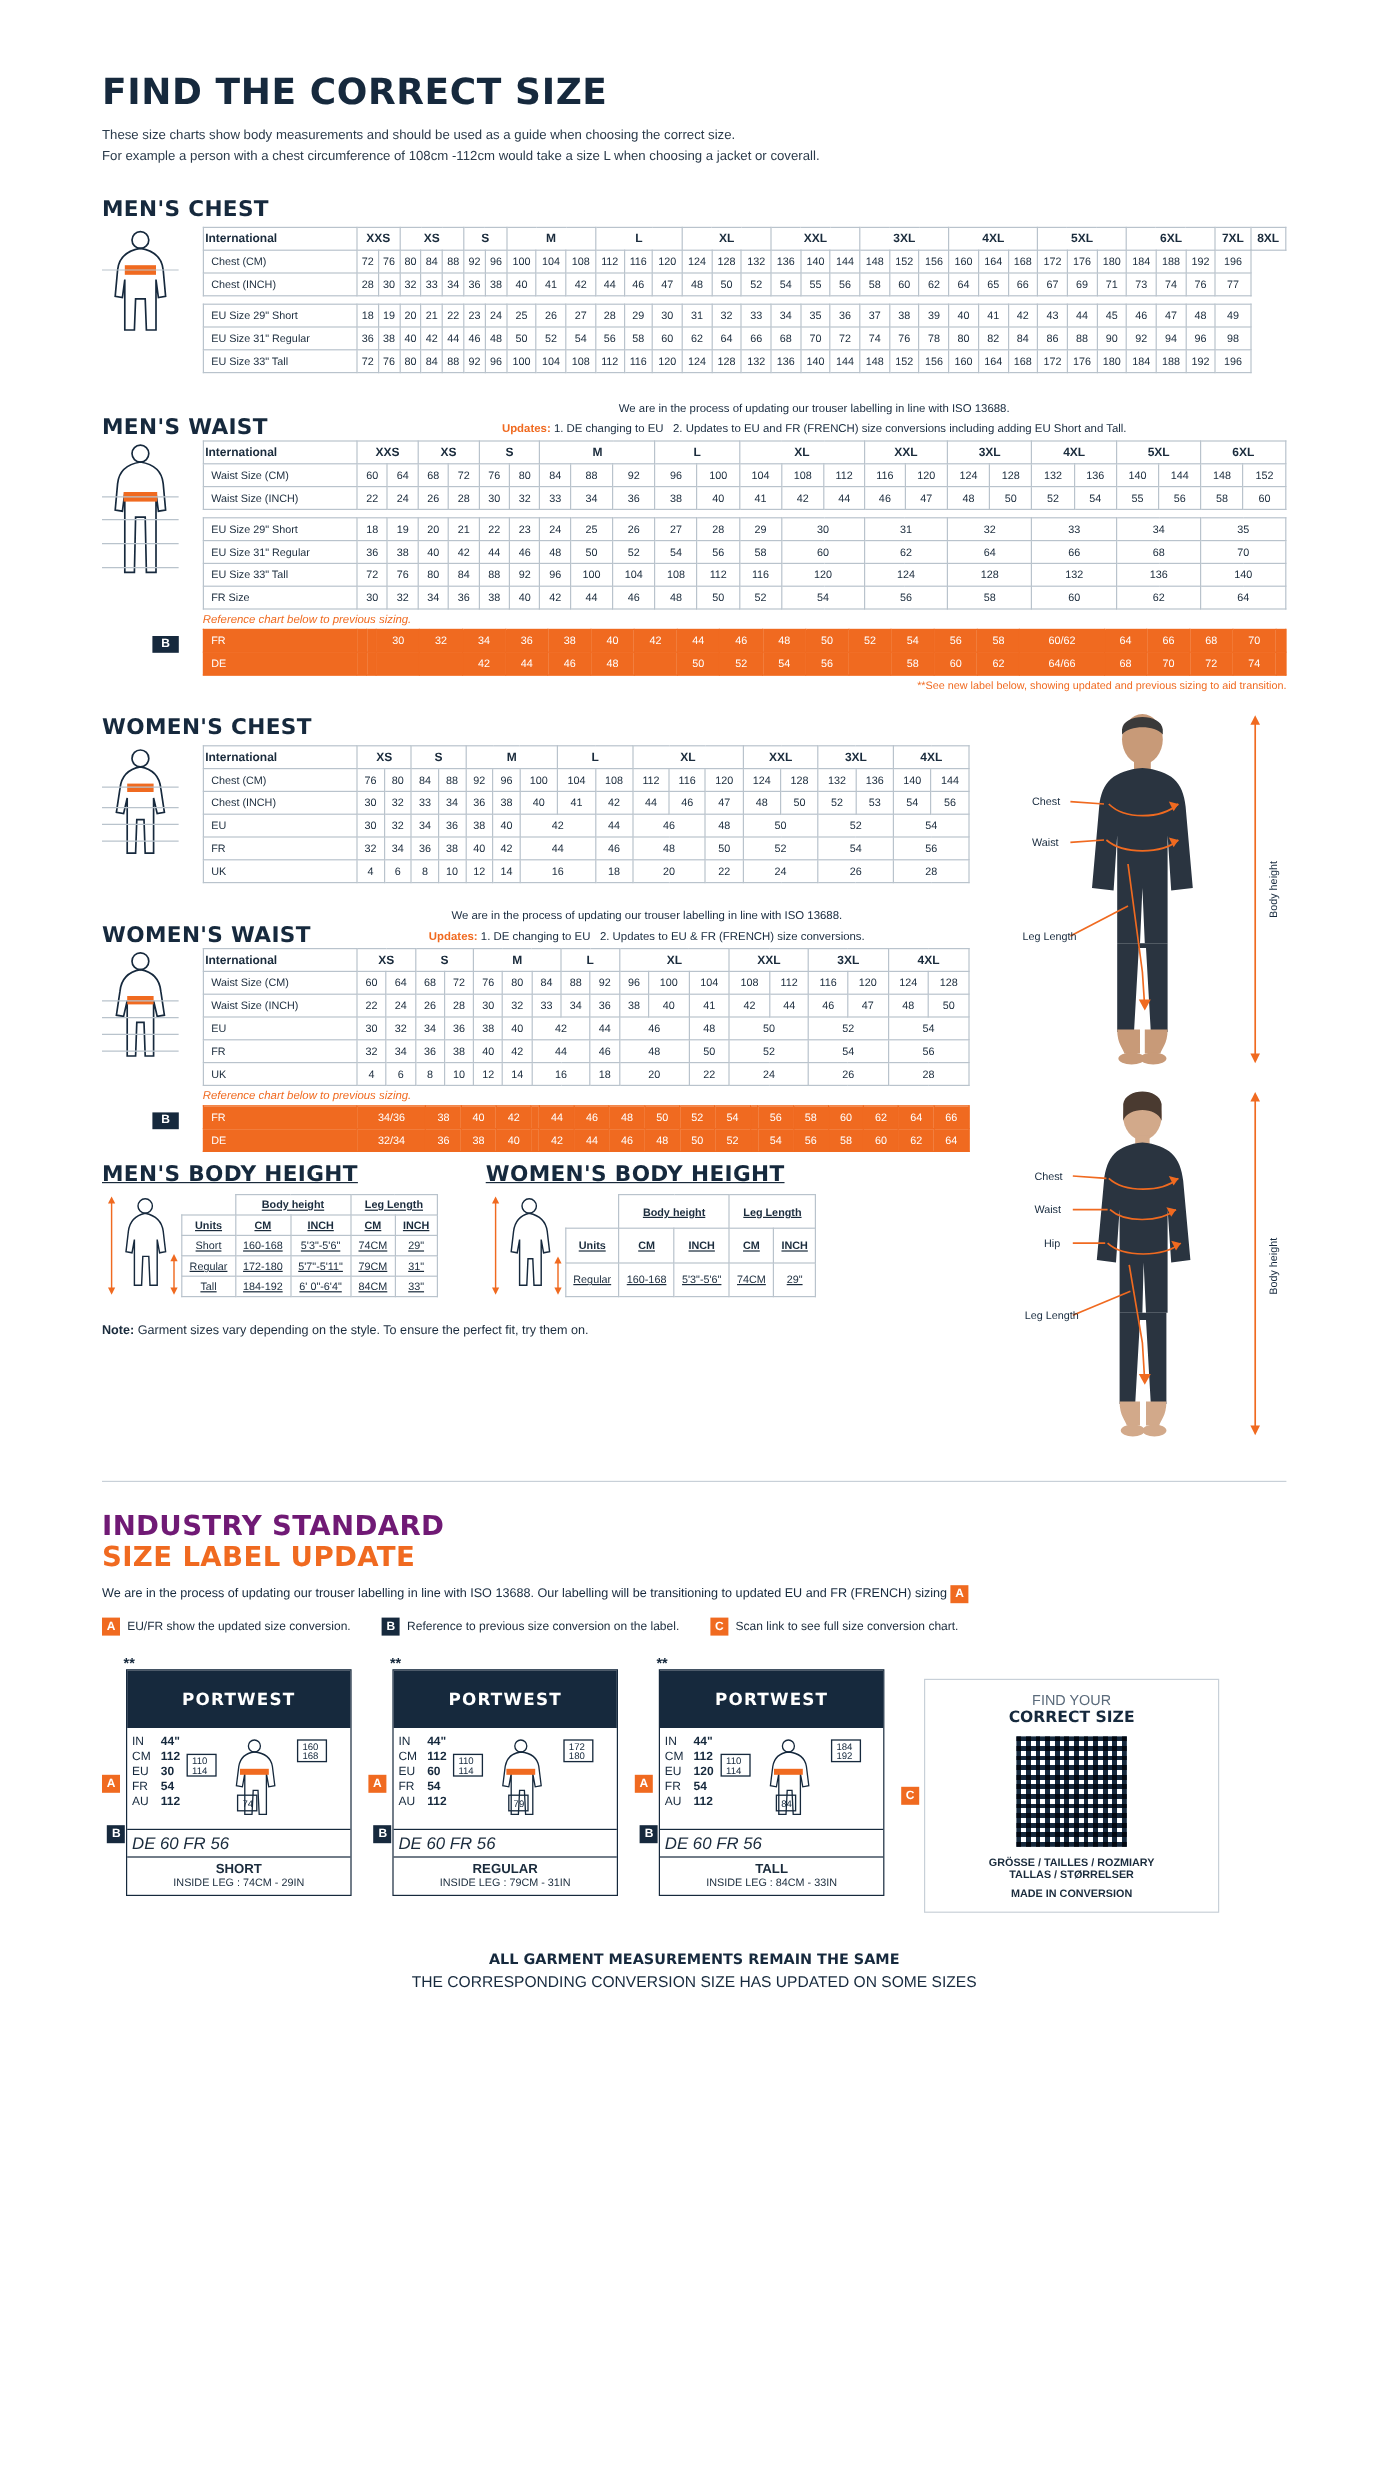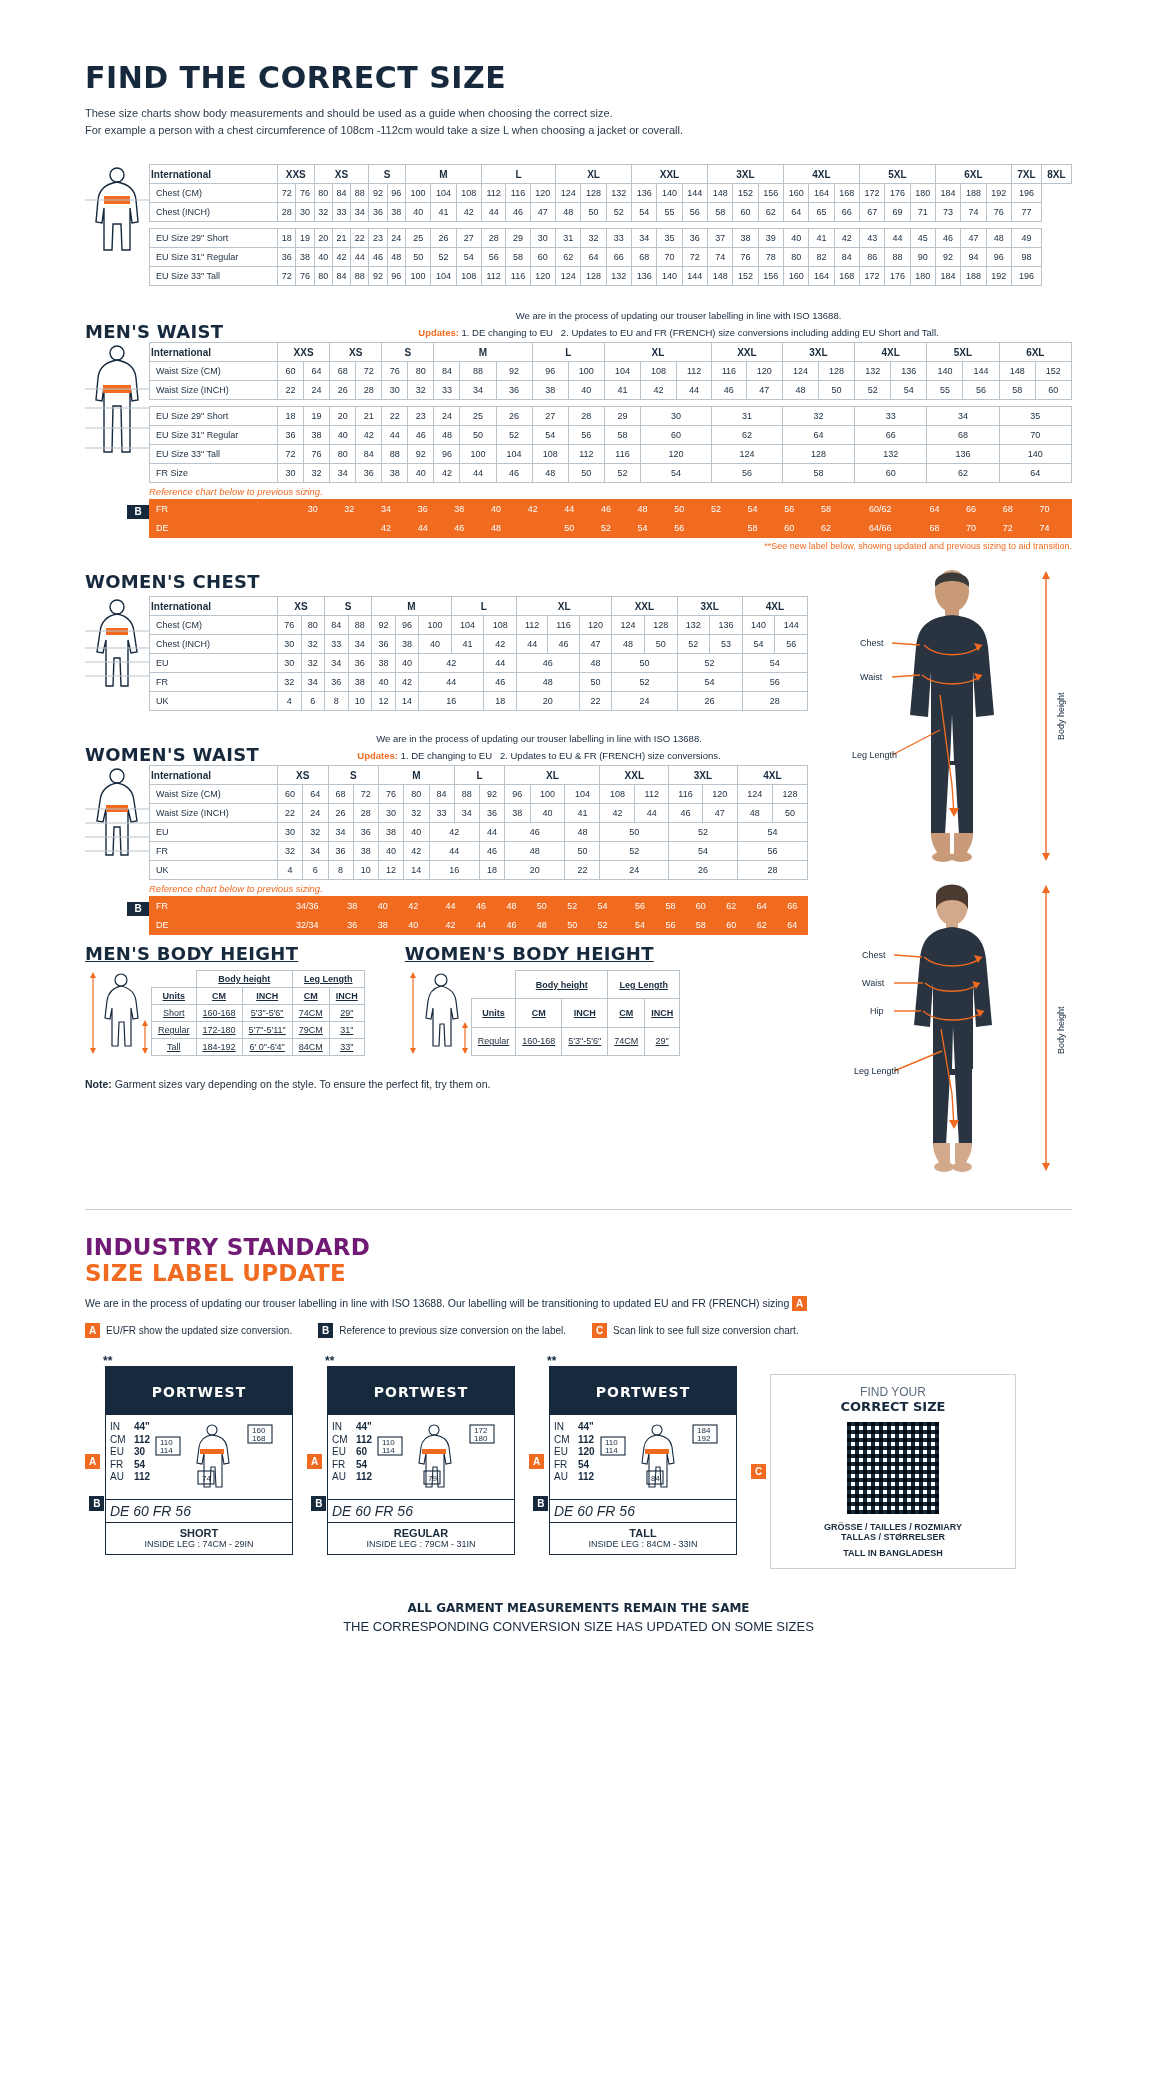--- a/index.html
+++ b/index.html
@@ -18,21 +18,21 @@
   .tbl tr.head th{font-weight:bold;}
   .spacer td{border:none;height:6px;padding:0;}
   .orangerow td{background:#f06a20;color:#ffffff;border:1px solid #f06a20;font-weight:normal;}
   .orangerow td.lbl{background:#f06a20;color:#ffffff;text-align:left;padding-left:6px;}
   .note-orange{color:#f06a20;font-size:9.5px;font-style:italic;margin:3px 0 2px 0;}
   .updates{font-size:9.5px;color:#16293d;text-align:center;margin:6px 0 4px 0;}
   .updates b{color:#f06a20;}
   .seetag{color:#f06a20;font-size:9px;text-align:right;margin-top:3px;}
   .row{display:flex;align-items:flex-start;}
   .figcol{width:64px;flex:0 0 64px;}
-  .tblcol{flex:1;}
+  .tblcol{flex:1;margin-left:20px;}
   .bbadge{display:inline-block;background:#16293d;color:#fff;font-weight:bold;font-size:10px;width:22px;height:14px;line-height:14px;text-align:center;}
   .abadge{display:inline-block;background:#f06a20;color:#fff;font-weight:bold;font-size:10px;width:15px;height:15px;line-height:15px;text-align:center;}
   .cbadge{display:inline-block;background:#f06a20;color:#fff;font-weight:bold;font-size:10px;width:15px;height:15px;line-height:15px;text-align:center;}
   .note{font-size:10.5px;margin-top:22px;color:#1a2b3c;}
   .note b{font-weight:bold;}
   hr.div{border:none;border-top:1px solid #c8d0d8;margin:30px 0 24px 0;}
   h2.ind{font-family:"DejaVu Sans",sans-serif;font-weight:bold;font-size:23px;color:#701a75;margin:0;letter-spacing:.3px;}
   h2.slu{font-family:"DejaVu Sans",sans-serif;font-weight:bold;font-size:23px;color:#f06a20;margin:0 0 10px 0;letter-spacing:.3px;}
   .lead2{font-size:10.5px;color:#16293d;margin-bottom:12px;}
   .legend{display:flex;gap:26px;font-size:10px;align-items:center;margin-bottom:18px;}
@@ -73,20 +73,23 @@
 
 <div class="page">
 <div class="inner">
 
   <h1 class="title">FIND THE CORRECT SIZE</h1>
   <div class="intro">
     <div>These size charts show body measurements and should be used as a guide when choosing the correct size.</div>
     <div>For example a person with a chest circumference of 108cm -112cm would take a size L when choosing a jacket or coverall.</div>
   </div>
 
+  <div class="blockhead">
+    <div class="sec-title">MEN'S CHEST</div>
+  </div>
   <div class="row">
     <div class="figcol">
       <svg width="64" height="100" viewBox="0 0 64 100">
         <g fill="none" stroke="#16293d" stroke-width="1.4">
           <circle cx="32" cy="11" r="7"></circle>
           <path d="M32 18 C20 20,14 26,13 36 L11 58 L17 59 L19 44 L19 86 L27 86 L28 60 L36 60 L37 86 L45 86 L45 44 L47 59 L53 58 L51 36 C50 26,44 20,32 18 Z"></path>
         </g>
         <rect x="19" y="32" width="26" height="8" fill="#f06a20"></rect>
         <line x1="0" y1="36" x2="64" y2="36" stroke="#b9c3cc" stroke-width="1"></line>
       </svg>
@@ -1270,21 +1273,21 @@
     </div>
 
     <div style="display:flex;align-items:center;gap:4px;margin-top:18px;">
       <span class="cbadge">C</span>
       <div class="qrcard">
         <div class="t1">FIND YOUR</div>
         <div class="t2">CORRECT SIZE</div>
         <div class="qr"></div>
         <div style="font-weight:bold;">GRÖSSE / TAILLES / ROZMIARY</div>
         <div style="font-weight:bold;">TALLAS / STØRRELSER</div>
-        <div style="font-weight:bold;margin-top:6px;">TALL IN BANGLADESH</div>
+        <div style="font-weight:bold;margin-top:6px;">MADE IN CONVERSION</div>
       </div>
     </div>
 
   </div>
 
   <div class="foot1">ALL GARMENT MEASUREMENTS REMAIN THE SAME</div>
   <div class="foot2">THE CORRESPONDING CONVERSION SIZE HAS UPDATED ON SOME SIZES</div>
 
 </div>
 </div>

